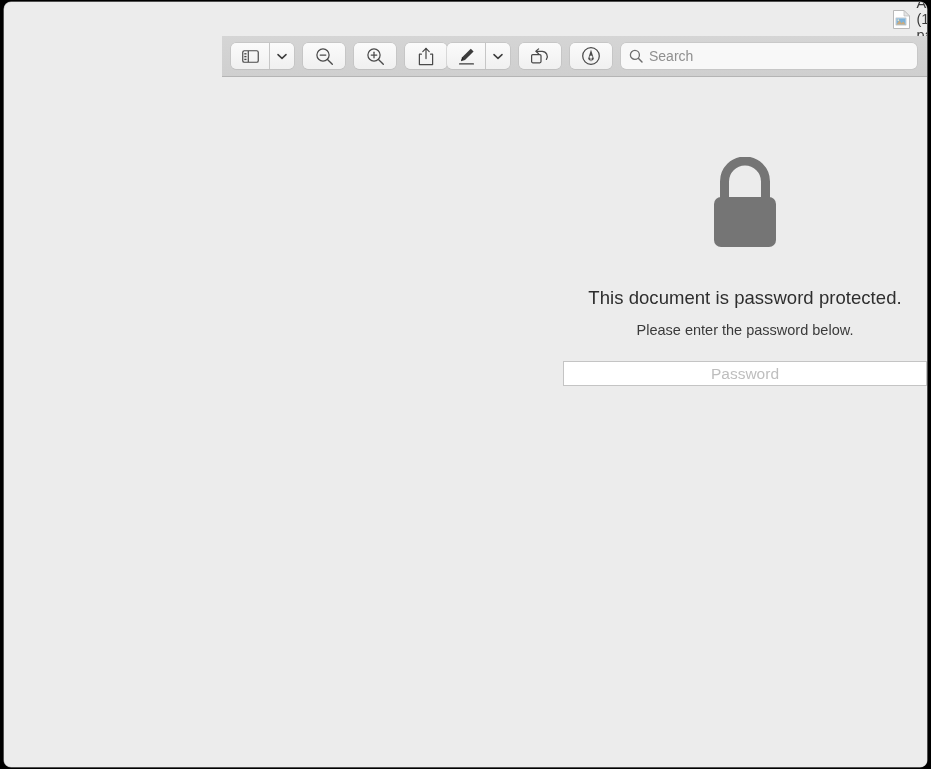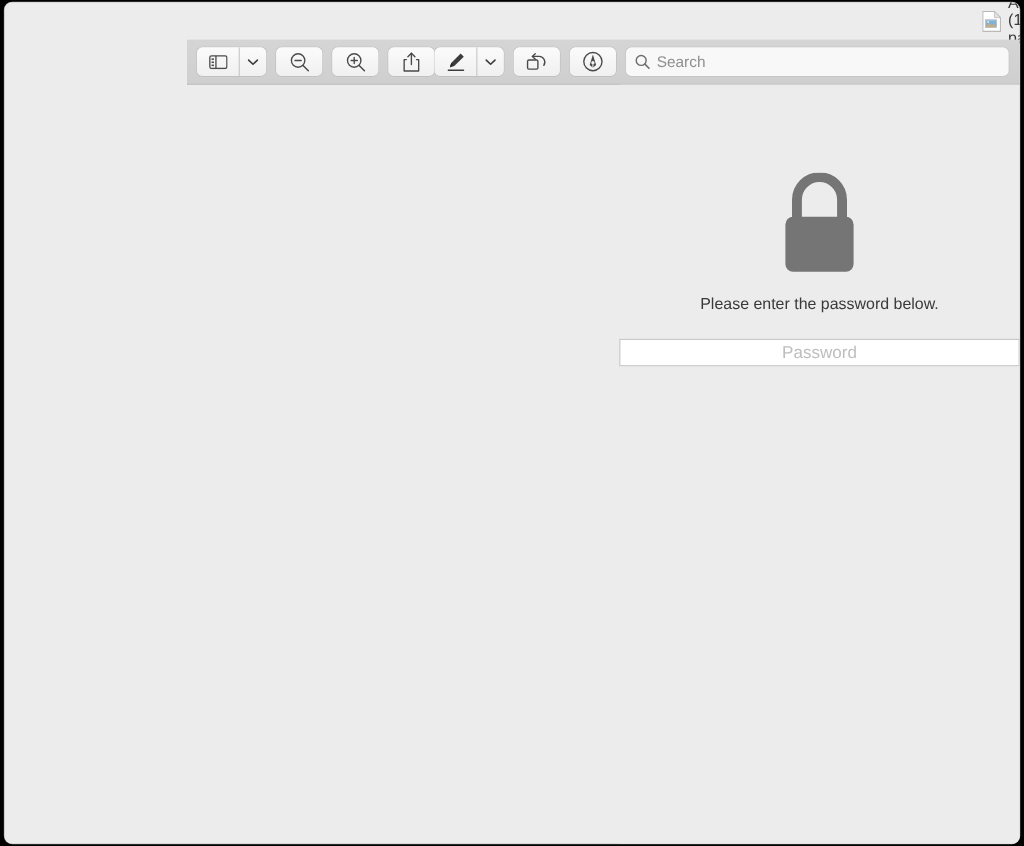--- a/index.html
+++ b/index.html
@@ -122,21 +122,21 @@
     align-items: center;
     justify-content: center;
   }
   .tb-group .seg.main { width: 38px; }
   .tb-group .seg.arrow { width: 24px; border-left: 0.5px solid #c6c6c6; }
 
   .icon { display: block; }
 
   
   .search-field {
-    width: 348px;
+    width: 296px;
     height: 26px;
     border-radius: 5px;
     background: #f8f8f8;
     box-shadow: 0 0 0 0.5px #bdbdbd;
     display: flex;
     align-items: center;
     padding: 0 8px;
     box-sizing: border-box;
     gap: 6px;
   }
@@ -323,20 +323,21 @@
 
   <div class="content">
 
     <div class="lock-wrap">
       <svg width="68" height="94" viewBox="0 0 68 94" xmlns="http://www.w3.org/2000/svg">
         <path d="M13.5 44 V24.5 A20.5 20.5 0 0 1 54.5 24.5 V44" fill="none" stroke="#757575" stroke-width="9"></path>
         <rect x="3" y="40" width="62" height="50" rx="7" fill="#757575"></rect>
       </svg>
     </div>
 
+    <div class="msg-primary">This document is password protected.</div>
     <div class="msg-secondary">Please enter the password below.</div>
 
     <div class="password-input">
       <span class="password-placeholder">Password</span>
     </div>
   </div>
 
 </div>
 
 </body></html>

